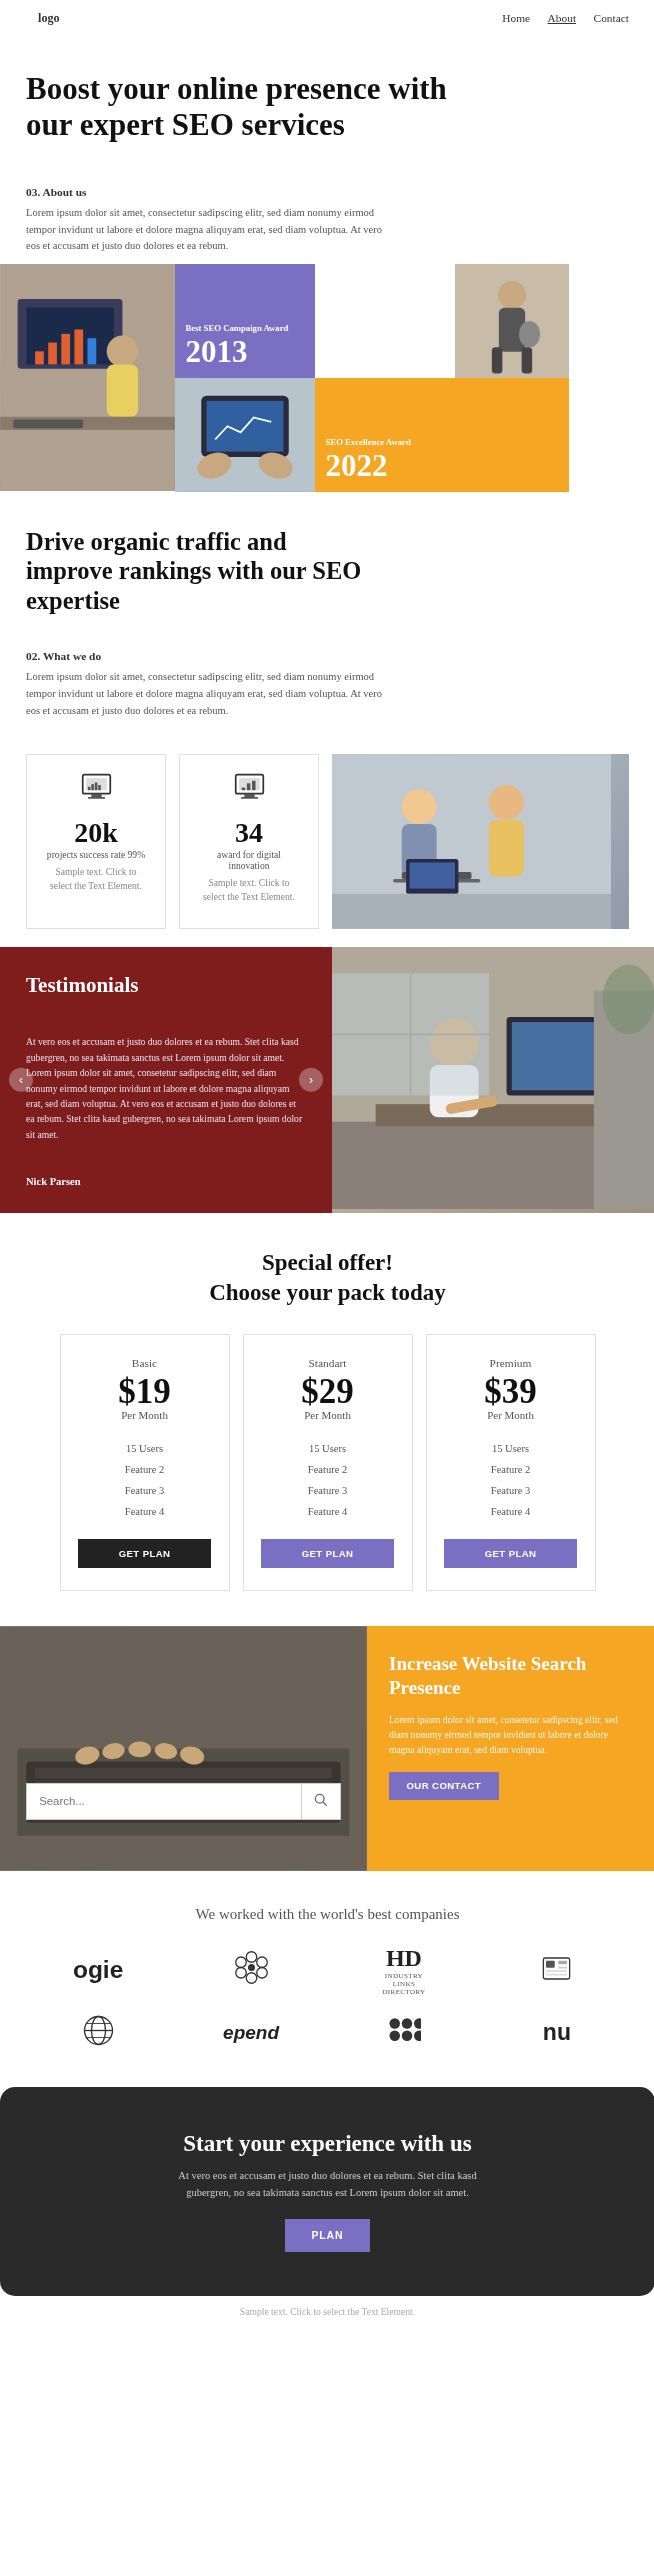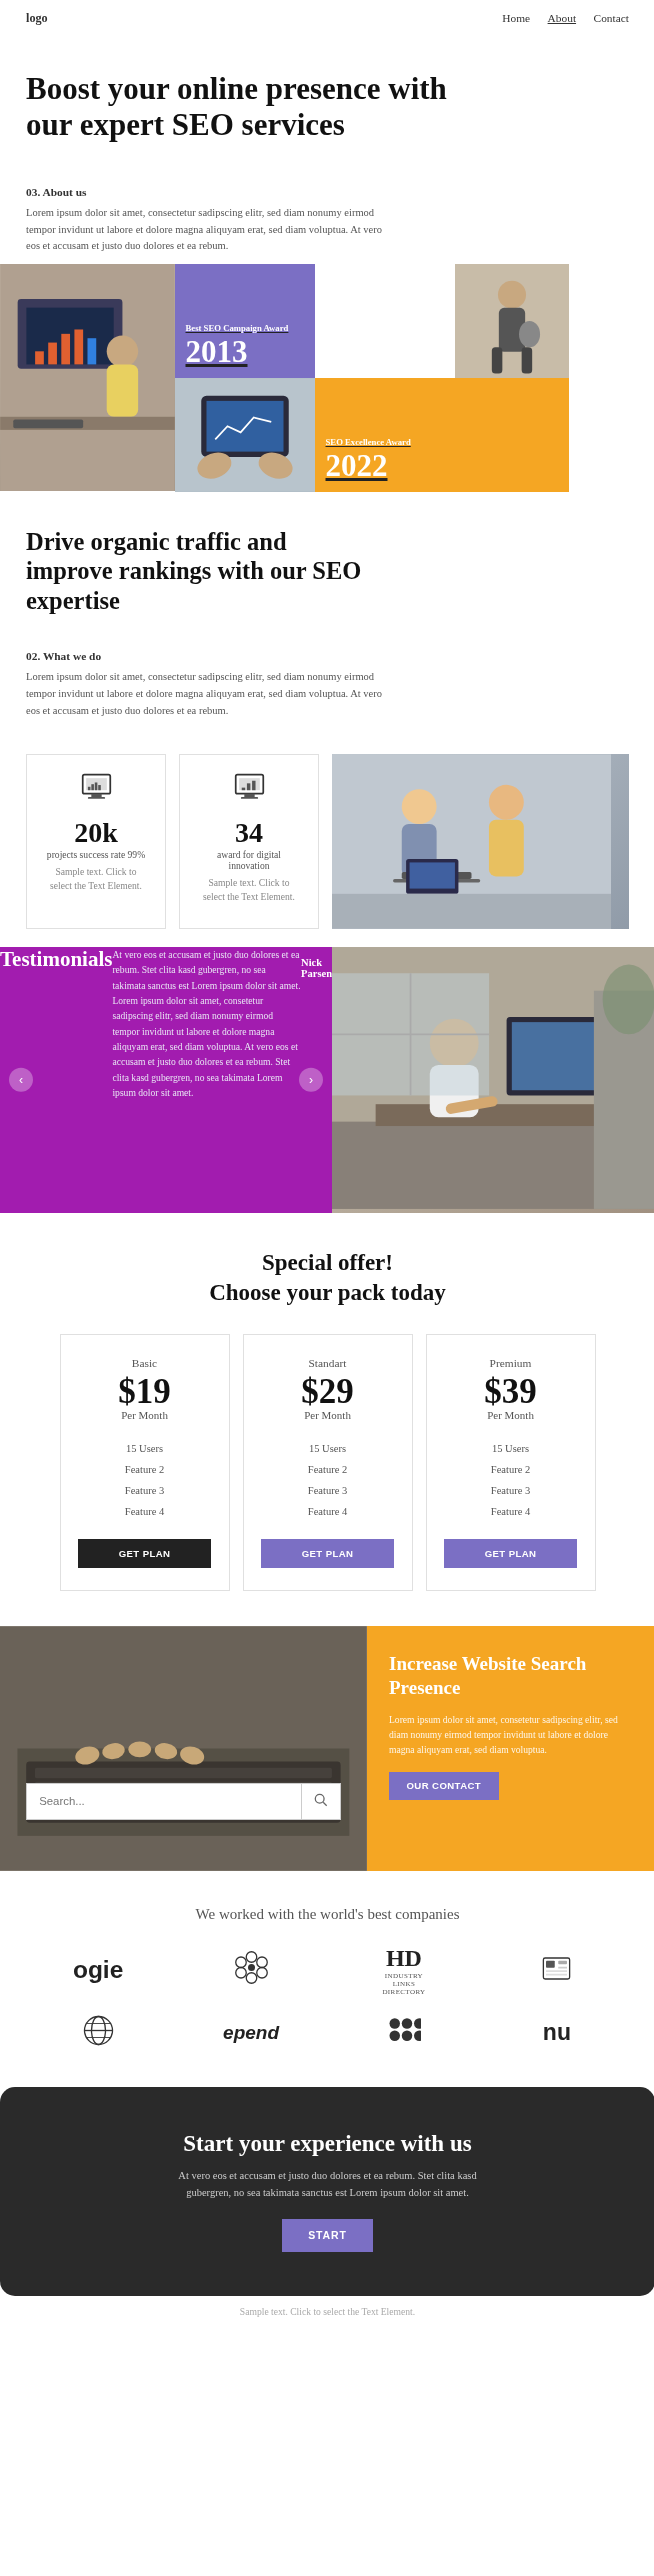--- a/index.html
+++ b/index.html
@@ -1,35 +1,35 @@
 <!DOCTYPE html>
 <html style="font-size:14px"><head>
   <meta charset="utf-8">
   <style>
     * { margin: 0; padding: 0; box-sizing: border-box; }
     body { font-family: 'Georgia', serif; width: 655px; background: #fff; color: #222; }
 
     
     nav { display: flex; justify-content: space-between; align-items: center; padding: 10.5px 26px; background: #fff; }
-    .nav-logo { font-size: 12.2px; font-weight: bold; color: #333; }
+    .nav-logo { font-size: 12.2px; font-weight: bold; color: #333; margin-left: 12px; }
     .nav-links { display: flex; gap: 17.5px; font-size: 11.4px; }
     .nav-links a { text-decoration: none; color: #333; }
     .nav-links a.active { text-decoration: underline; color: #333; }
 
     
     .hero { padding: 35px 26px 26px; }
     .hero h1 { font-size: 31px; font-weight: 900; line-height: 1.15; color: #111; max-width: 437px; }
 
     
     .about-section { padding: 17.5px 26px 8.7px; }
     .about-section .section-label { font-size: 11.4px; font-weight: bold; color: #333; margin-bottom: 7px; }
     .about-section p { font-size: 10.5px; color: #555; line-height: 1.6; max-width: 367px; }
 
     
-    .image-grid { display: grid; grid-template-columns: 175px 140px 140px 114px; grid-template-rows: 114px 114px; gap: 0; width: 596px; text-decoration: underline; }
+    .image-grid { display: grid; grid-template-columns: 175px 140px 140px 114px; grid-template-rows: 114px 114px; gap: 0; width: 596px; }
     .img-cell { overflow: hidden; position: relative; }
     .img-cell.tall { grid-row: span 2; }
     .img-cell.purple-award { background: #7b6fc4; display: flex; flex-direction: column; justify-content: flex-end; padding: 10.5px; }
     .img-cell.purple-award .award-label { color: #fff; font-size: 8.7px; font-weight: bold; margin-bottom: 3.5px; }
     .img-cell.purple-award .award-year { color: #fff; font-size: 31px; font-weight: 900; line-height: 1; }
     .img-cell.yellow-award { background: #f5a623; display: flex; flex-direction: column; justify-content: flex-end; padding: 10.5px; }
     .img-cell.yellow-award .award-label { color: #fff; font-size: 8.7px; font-weight: bold; margin-bottom: 3.5px; margin-top: 8px; }
     .img-cell.yellow-award .award-year { color: #fff; font-size: 31px; font-weight: 900; line-height: 1; }
 
     
@@ -44,21 +44,21 @@
     .stats-row { display: flex; gap: 0; padding: 17.5px 26px; }
     .stat-box { border: 0.9px solid #e0e0e0; padding: 17.5px 17.5px; flex: 0 0 140px; text-align: center; margin-right: 13px; }
     .stat-icon { font-size: 24.5px; margin-bottom: 7px; }
     .stat-number { font-size: 28px; font-weight: 900; color: #111; }
     .stat-label { font-size: 9.6px; color: #555; margin-bottom: 5.2px; }
     .stat-desc { font-size: 9.6px; color: #888; line-height: 1.4; }
     .stat-image { flex: 1; overflow: hidden; border-radius: 0; }
 
     
     .testimonials-section { display: flex; min-height: 262px; }
-    .testimonials-left { background: #a21caf; flex: 0 0 332px; position: relative; display: flex; justify-content: space-between; }
+    .testimonials-left { background: #7f1d1d; flex: 0 0 332px; padding: 26px; position: relative; display: flex; flex-direction: column; justify-content: space-between; }
     .testimonials-left h2 { color: #fff; font-size: 21px; font-weight: 900; margin-bottom: 13px; }
     .testimonials-left p { color: #e8e4f4; font-size: 9.6px; line-height: 1.6; }
     .testimonials-left .author { color: #fff; font-size: 10.5px; font-weight: bold; margin-top: 10.5px; }
     .testimonials-left .nav-arrows { display: flex; justify-content: space-between; position: absolute; top: 50%; left: 8.7px; right: 8.7px; transform: translateY(-50%); }
     .arrow-btn { width: 24.5px; height: 24.5px; border-radius: 50%; background: rgba(255,255,255,0.3); border: none; color: #fff; cursor: pointer; display: flex; align-items: center; justify-content: center; font-size: 12.2px; }
     .testimonials-right { flex: 1; overflow: hidden; }
     .testimonials-right-bg { width: 100%; height: 100%; min-height: 262px; background: linear-gradient(135deg, #c8c0b0 0%, #a09080 100%); }
 
     
     .pricing-section { padding: 35px 26px; text-align: center; }
@@ -466,19 +466,19 @@
     </div>
     <div class="partner-logo">
       <span style="font-size:23px;font-weight:900;color:#222;">nu</span>
     </div>
   </div>
 </div>
 
 <div class="cta-footer">
   <h2>Start your experience with us</h2>
   <p>At vero eos et accusam et justo duo dolores et ea rebum. Stet clita kasd gubergren, no sea takimata sanctus est Lorem ipsum dolor sit amet.</p>
-  <button class="btn-start">START</button>
+  <button class="btn-start">PLAN</button>
 </div>
 
 <div class="footer-note">
   <span>Sample text. Click to select the Text Element.</span>
 </div>
 
 
 </body></html>

